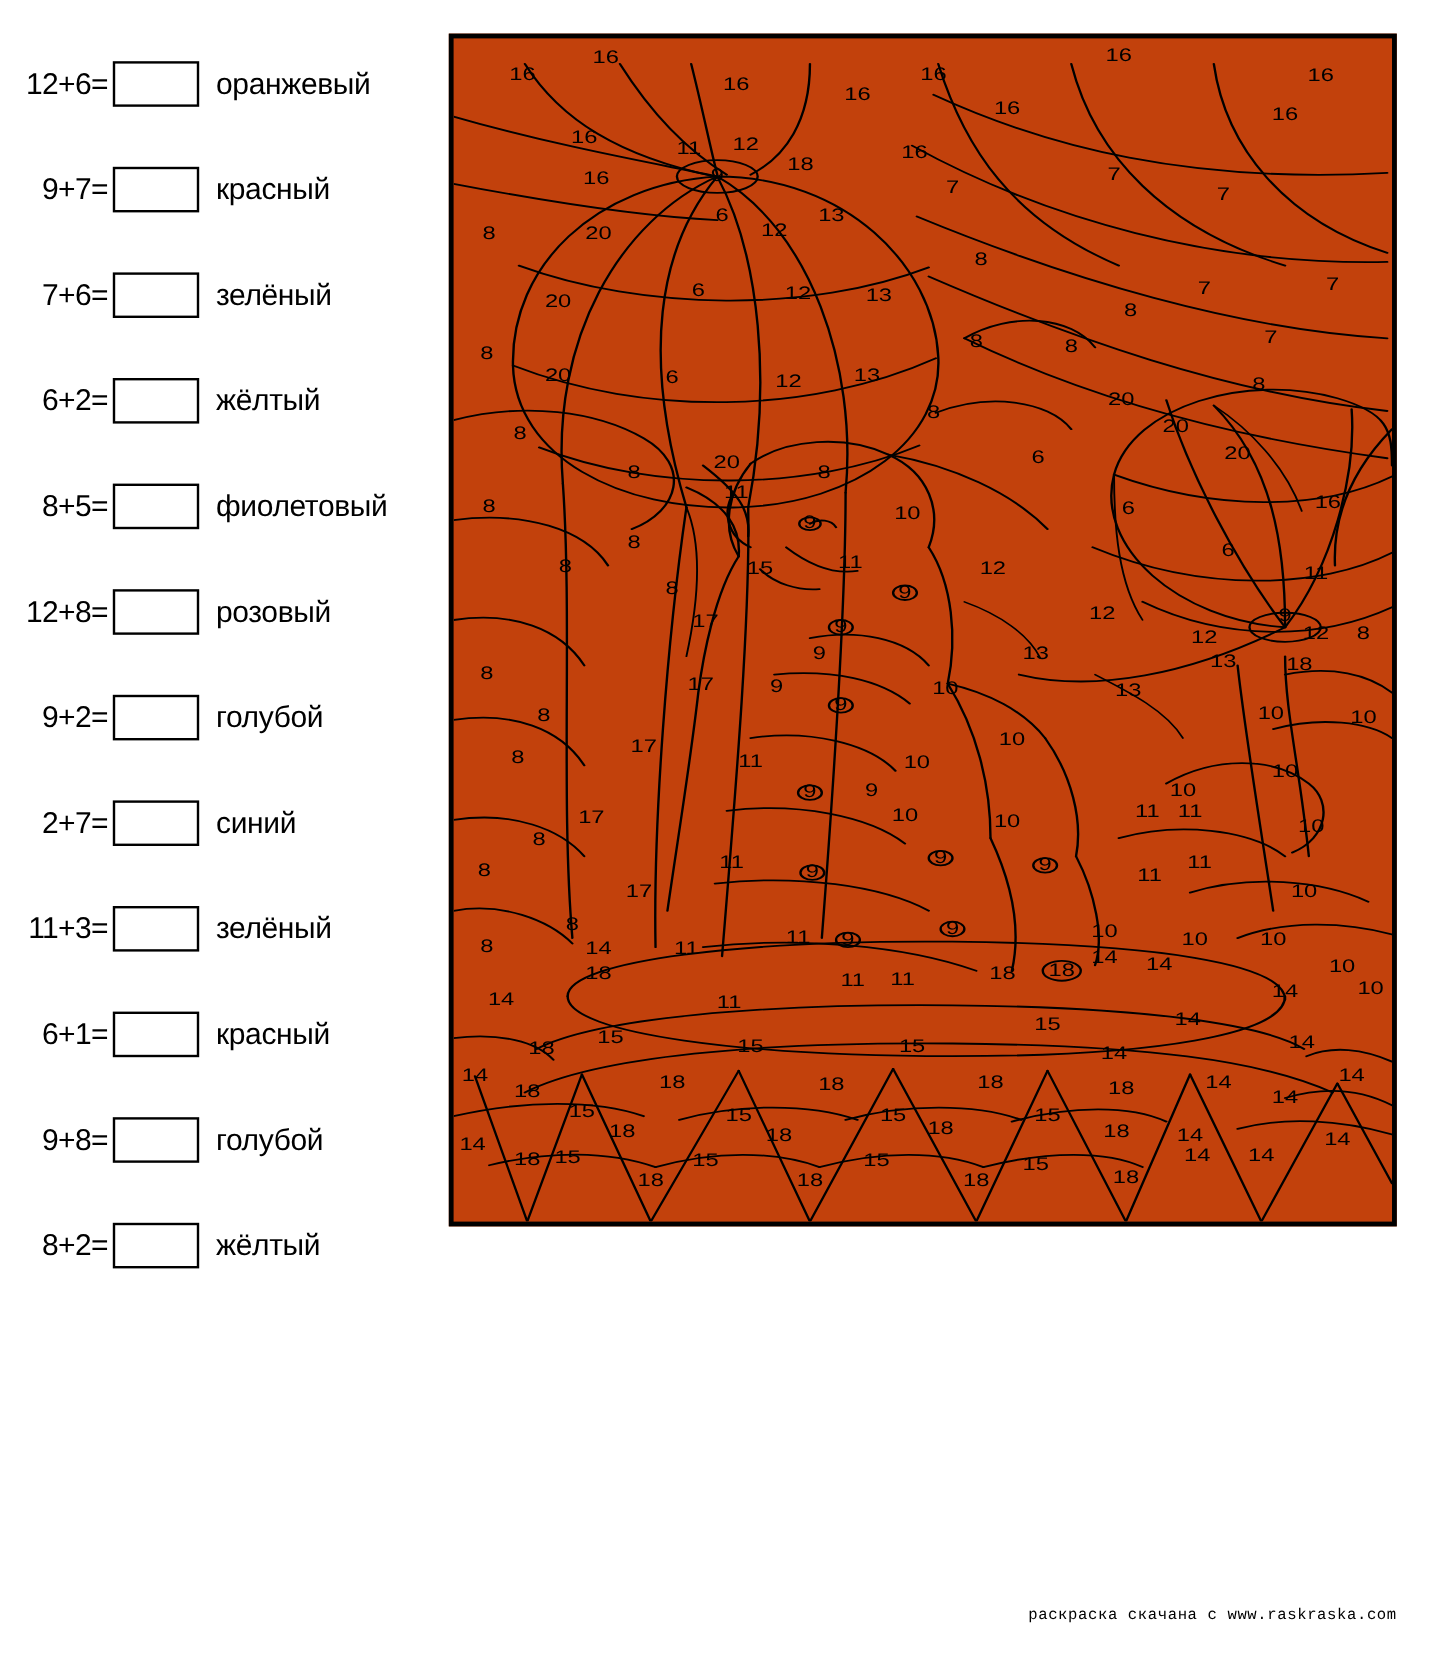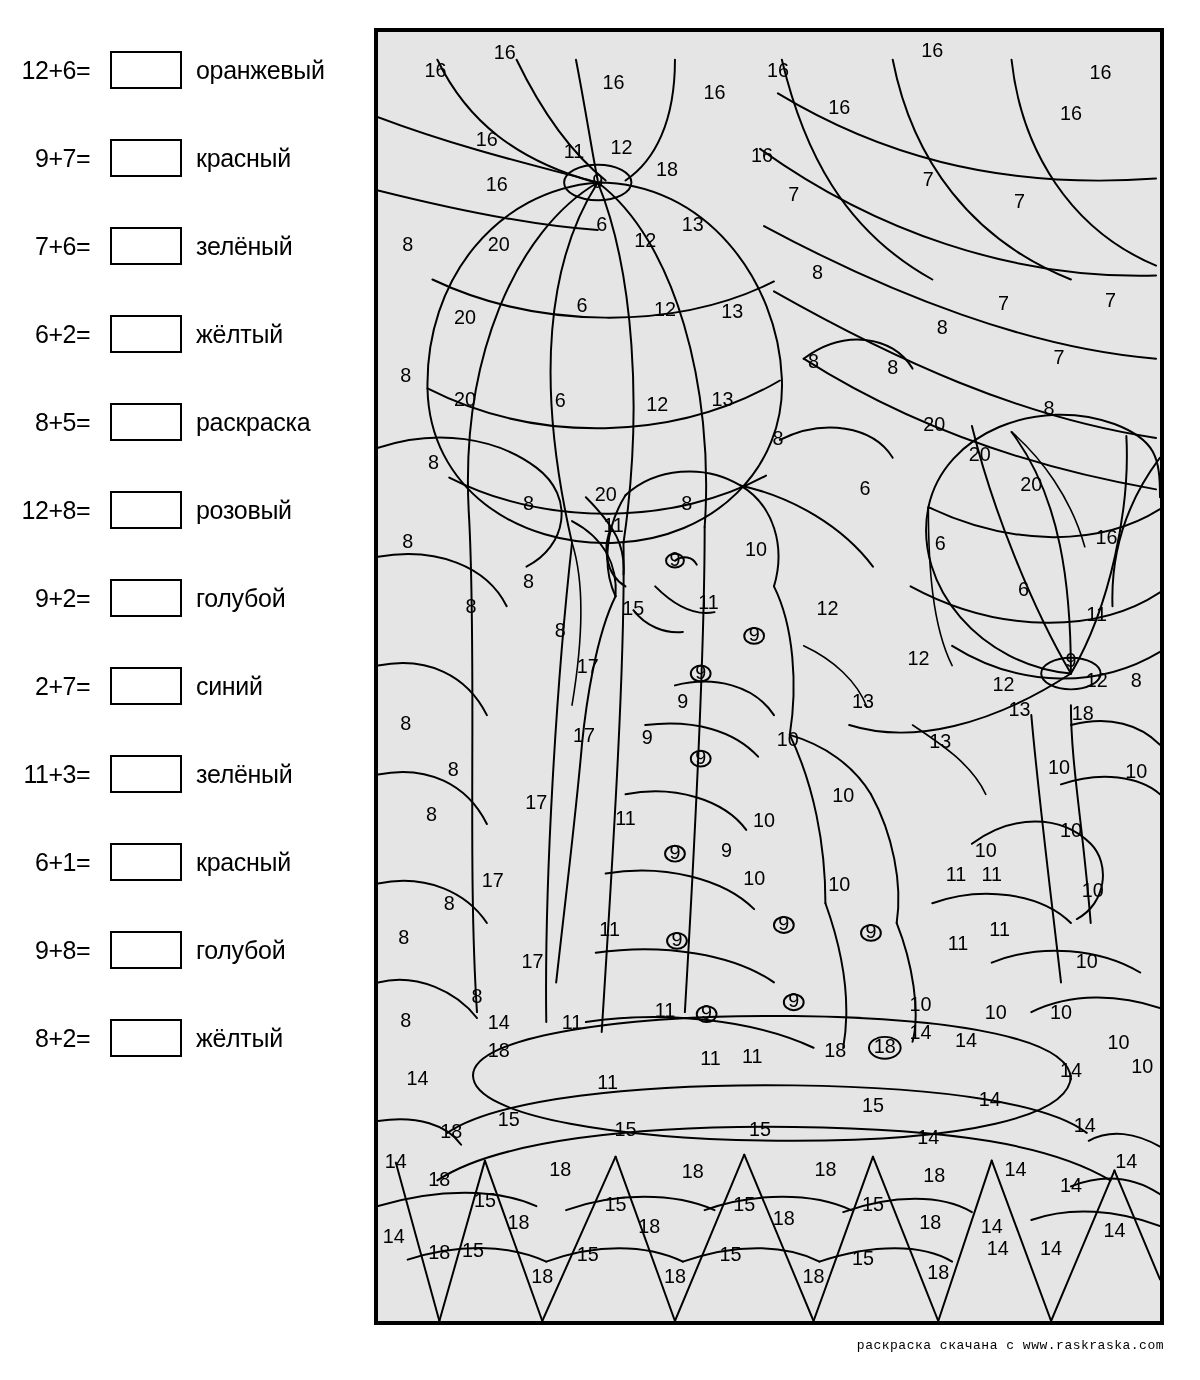--- a/index.html
+++ b/index.html
@@ -36,21 +36,21 @@
     display: flex;
     align-items: center;
     height: 60px;
     margin-bottom: 28px;
     padding-left: 12px;
   }
   .legend-expr {
     font-size: 25px;
     width: 78px;
     text-align: right;
-    padding-right: 20px;
+    padding-right: 4px;
     white-space: nowrap;
     letter-spacing: -0.5px;
   }
   .legend-box {
     width: 72px;
     height: 38px;
     border: 2px solid #000;
     background: #fff;
     box-sizing: border-box;
     flex: 0 0 auto;
@@ -62,24 +62,24 @@
     letter-spacing: -0.3px;
     text-align: center;
   }
 
   
   #picture {
     position: absolute;
     left: 374px;
     top: 28px;
     width: 790px;
-    height: 1297px;
+    height: 994px;
     border: 4px solid #000;
     box-sizing: border-box;
-    background: #e5e5e5;
+    background: #c2410c;
     overflow: hidden;
   }
   #picture svg {
     display: block;
     width: 100%;
     height: 100%;
   }
   .num {
     font-family: "Liberation Sans", sans-serif;
     font-size: 20px;
@@ -143,21 +143,21 @@
 
     <div class="legend-row">
       <span class="legend-expr">6+2=</span>
       <span class="legend-box"></span>
       <span class="legend-label">жёлтый</span>
     </div>
 
     <div class="legend-row">
       <span class="legend-expr">8+5=</span>
       <span class="legend-box"></span>
-      <span class="legend-label">раскраска</span>
+      <span class="legend-label">фиолетовый</span>
     </div>
 
     <div class="legend-row">
       <span class="legend-expr">12+8=</span>
       <span class="legend-box"></span>
       <span class="legend-label">розовый</span>
     </div>
 
     <div class="legend-row">
       <span class="legend-expr">9+2=</span>

